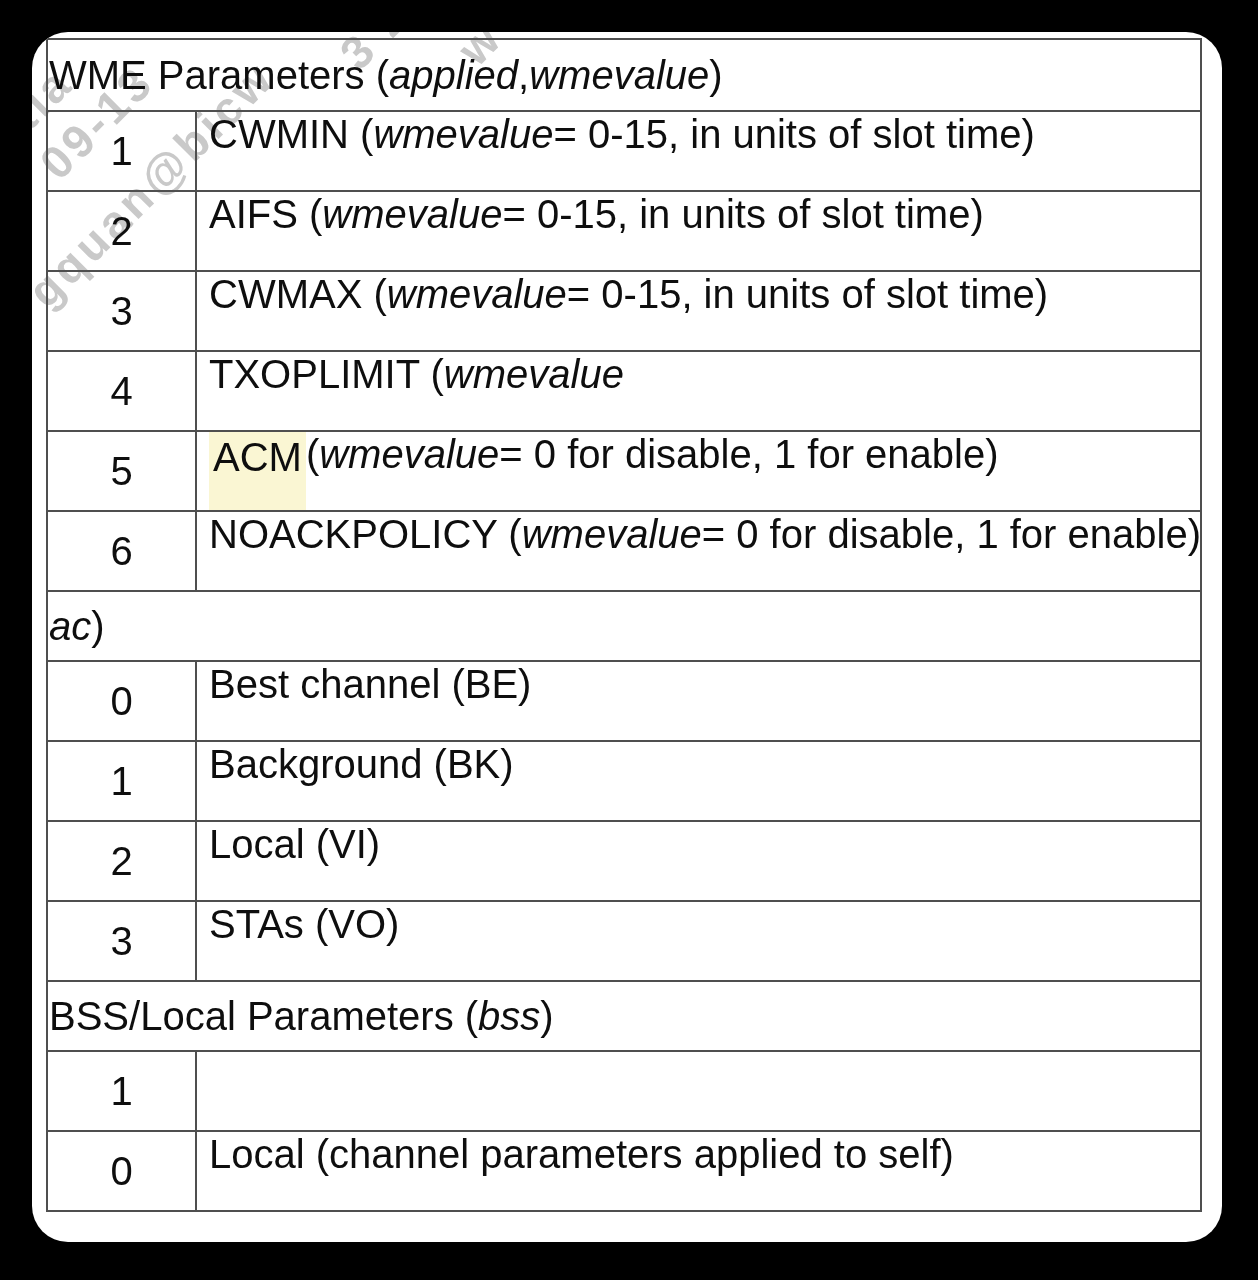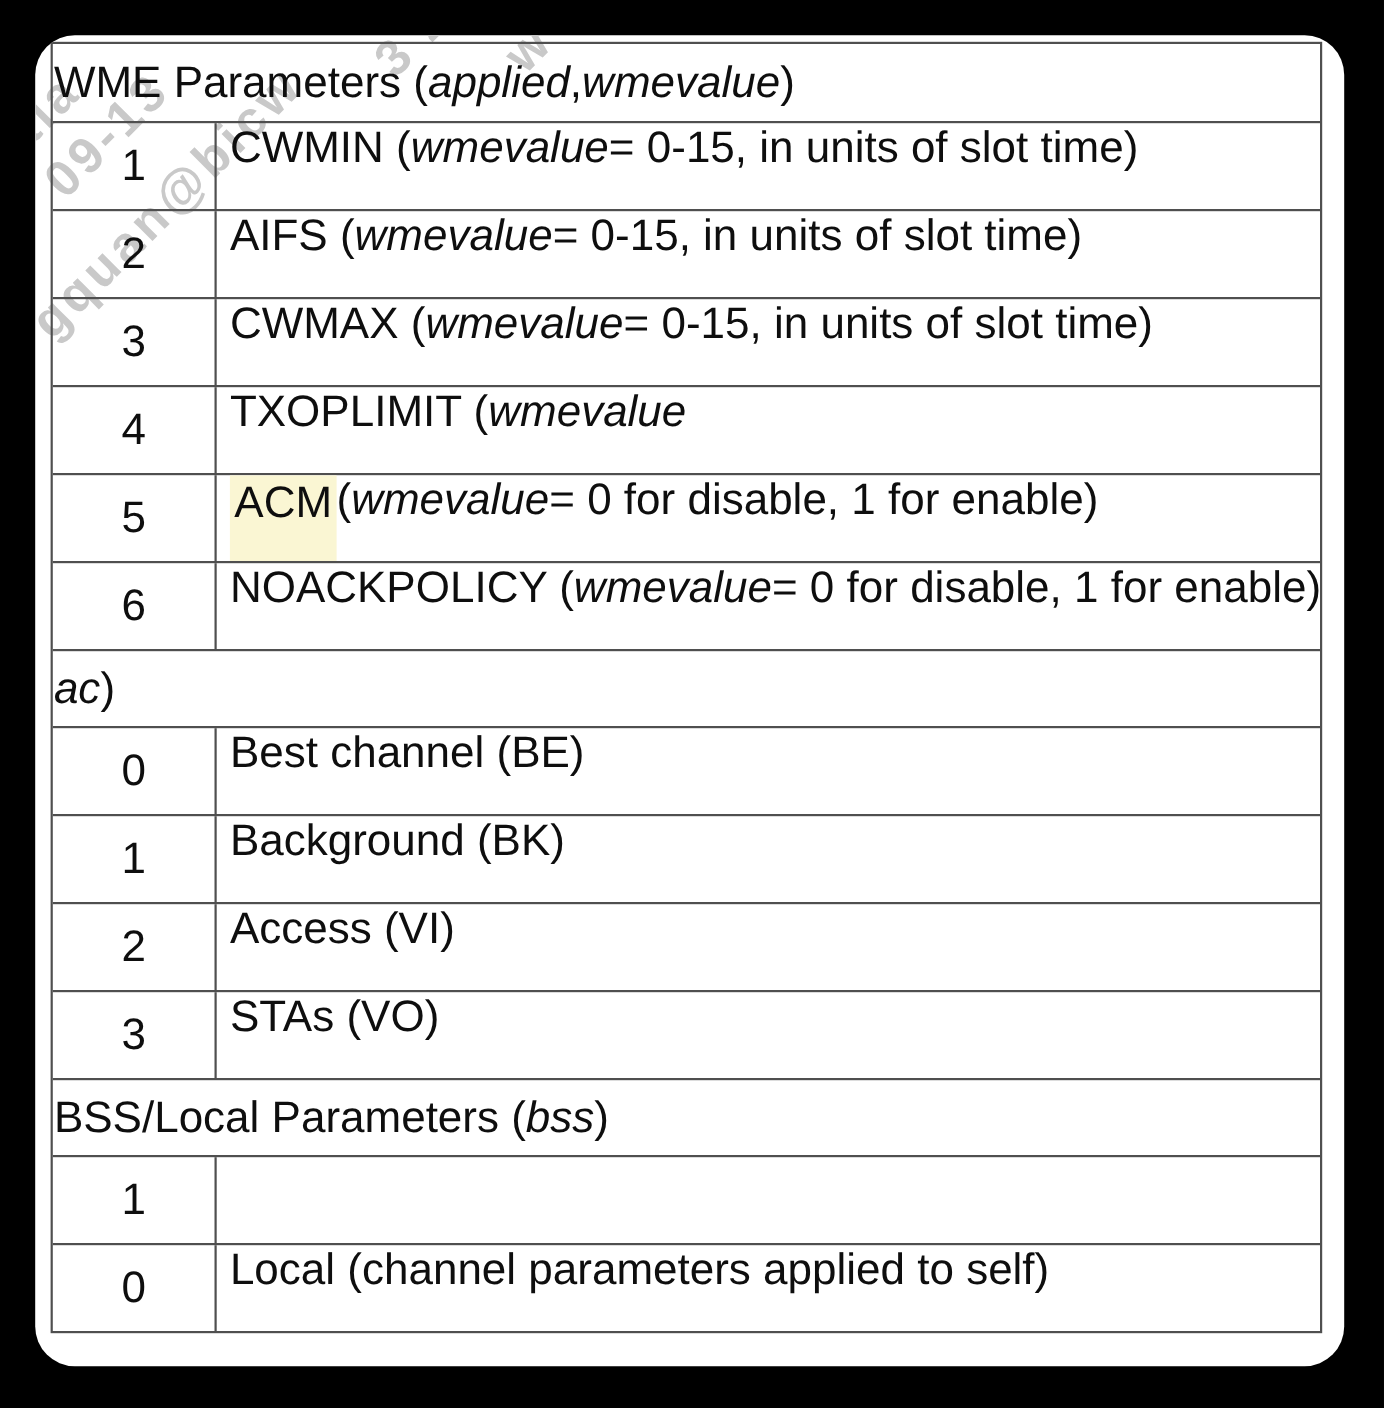--- a/index.html
+++ b/index.html
@@ -170,21 +170,21 @@
       </div>
       <div class="row">
         <div class="num">1</div>
         <div class="txt">
             <span>Background (BK)</span>
           </div>
       </div>
       <div class="row">
         <div class="num">2</div>
         <div class="txt">
-            <span>Access (VI)</span>
+            <span>Local (VI)</span>
           </div>
       </div>
       <div class="row">
         <div class="num">3</div>
         <div class="txt">
             <span>STAs (VO)</span>
           </div>
       </div>
 
       <div class="row hdr">

